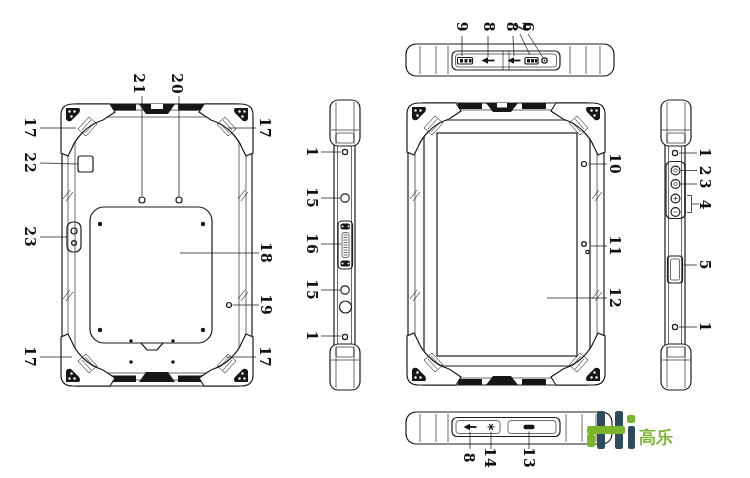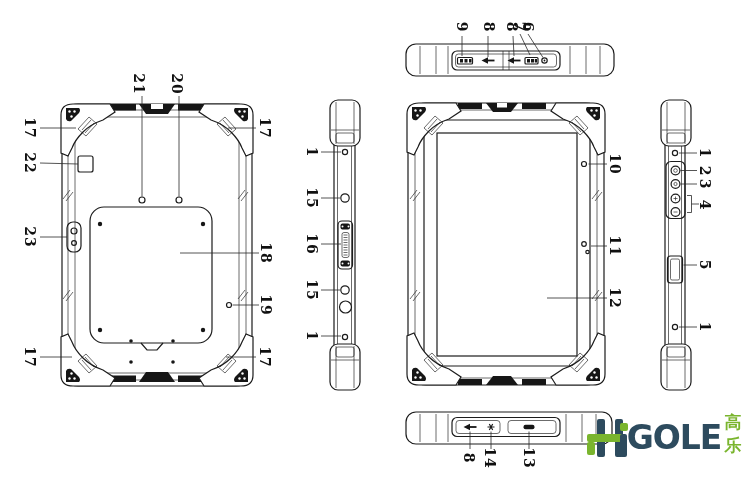--- a/index.html
+++ b/index.html
@@ -282,17 +282,16 @@
   <div class="logo-h">
     <span class="hbar1"></span>
         <span class="hbar2"></span>
     <span class="hcross"></span>
         <span class="hstub"></span>
   </div>
   <div class="logo-i">
     <span class="idot"></span>
         <span class="istem"></span>
   </div>
-  <span class="logo-gole">GOLE</span>
   <span class="logo-cn">高乐</span>
 </div>
 
 </div>
 
 </body></html>

